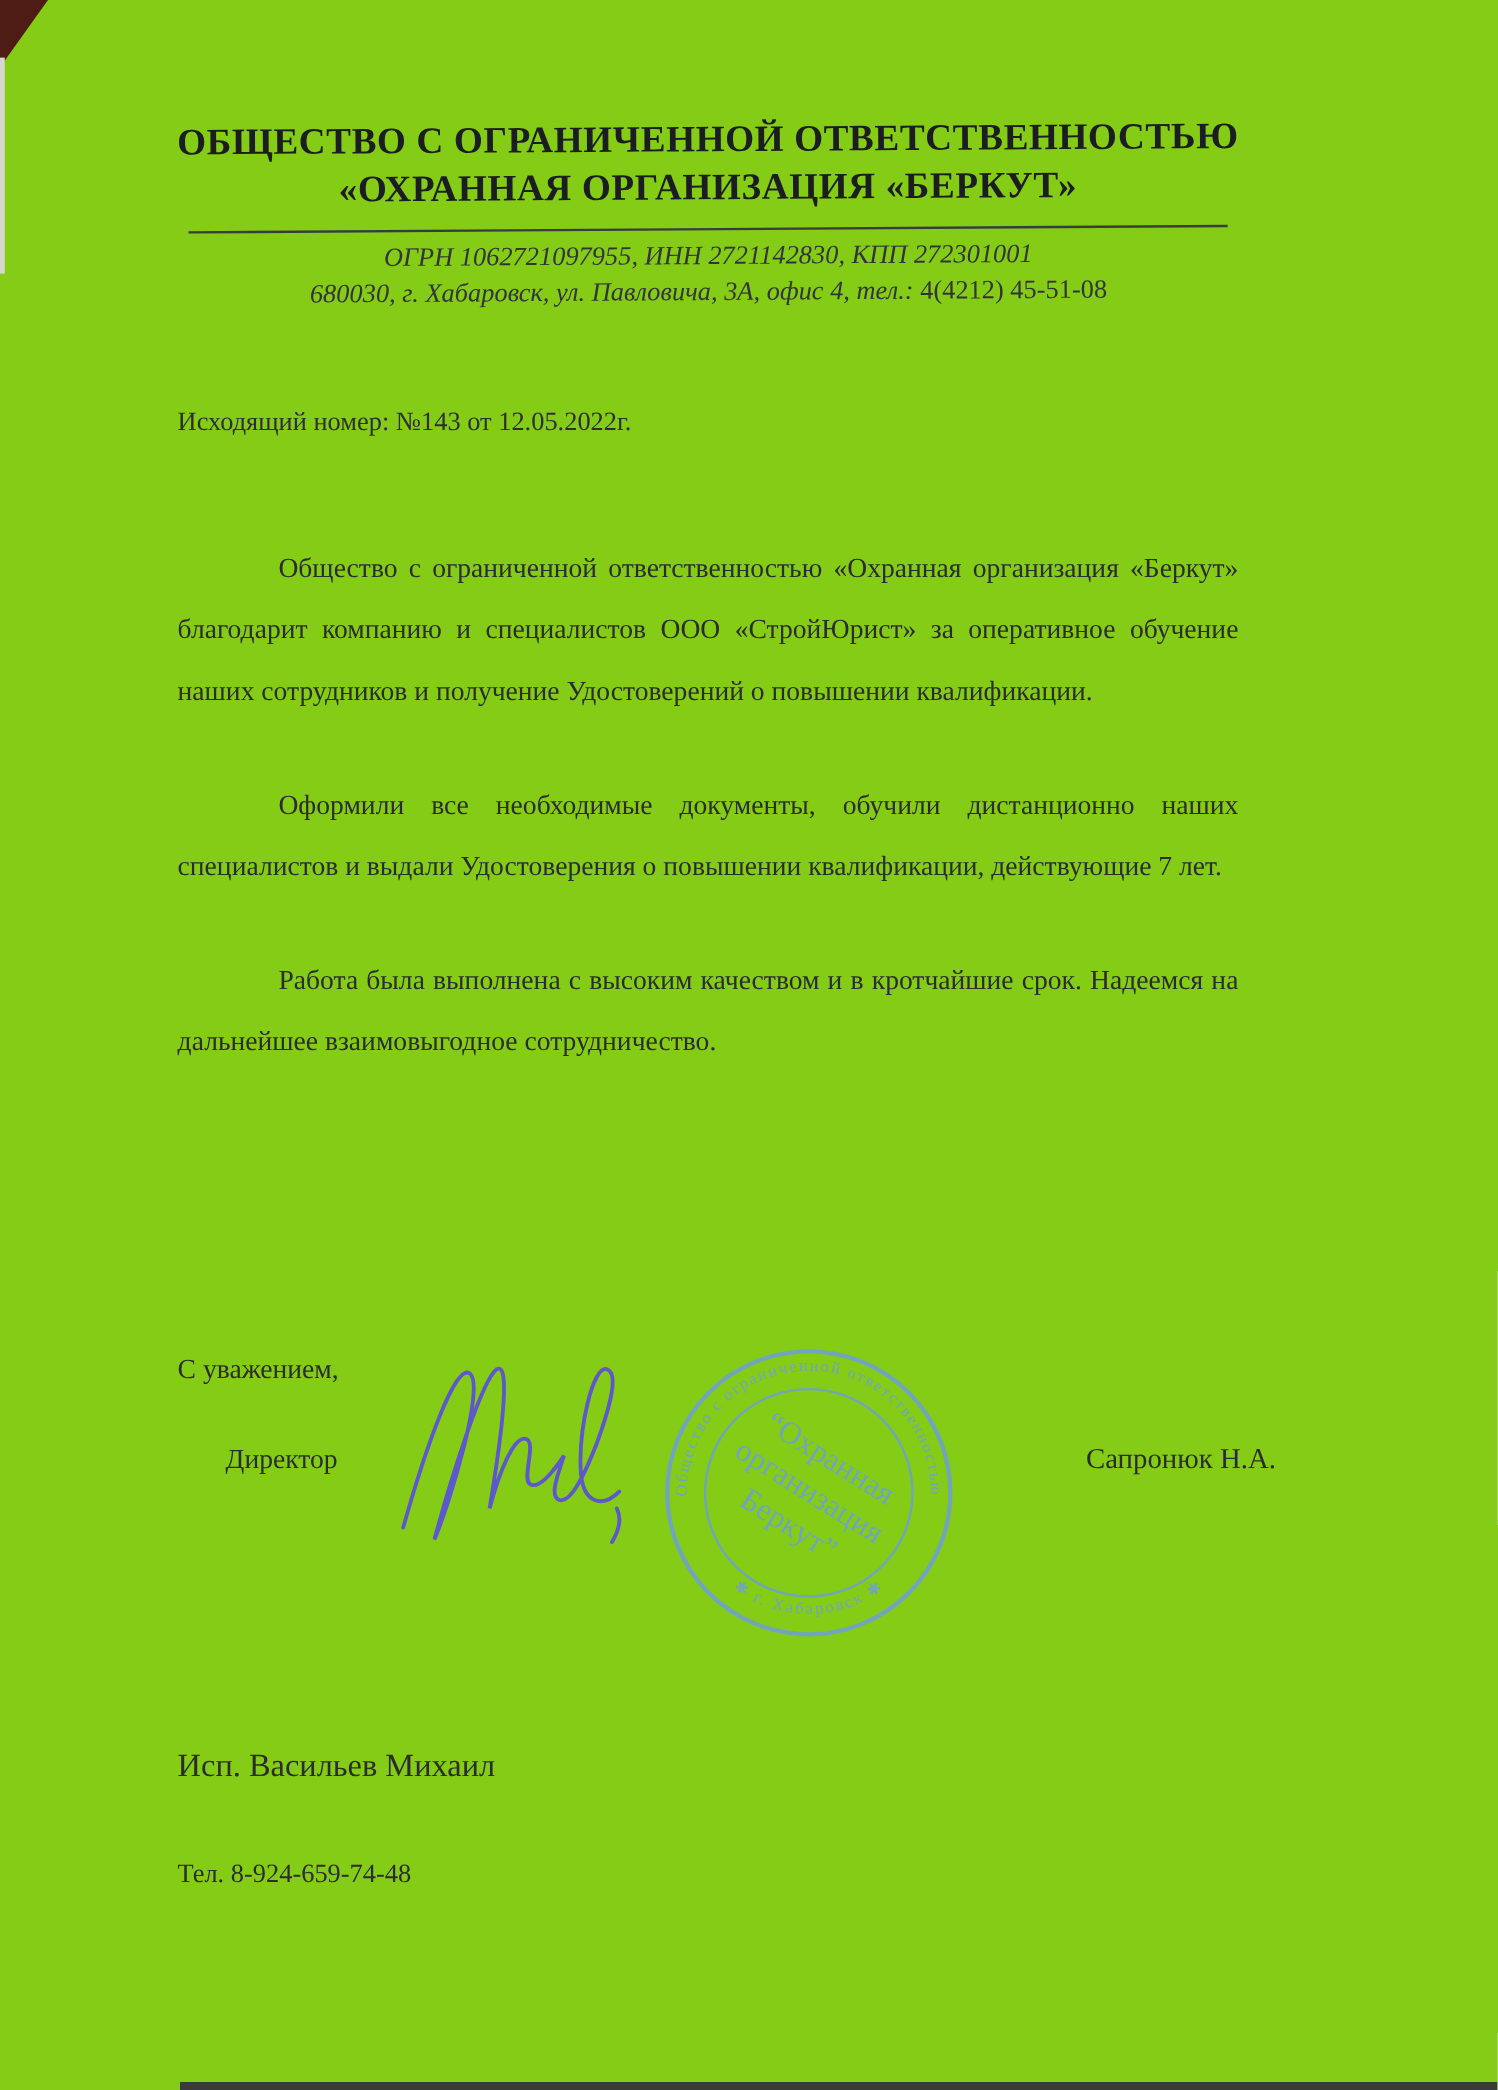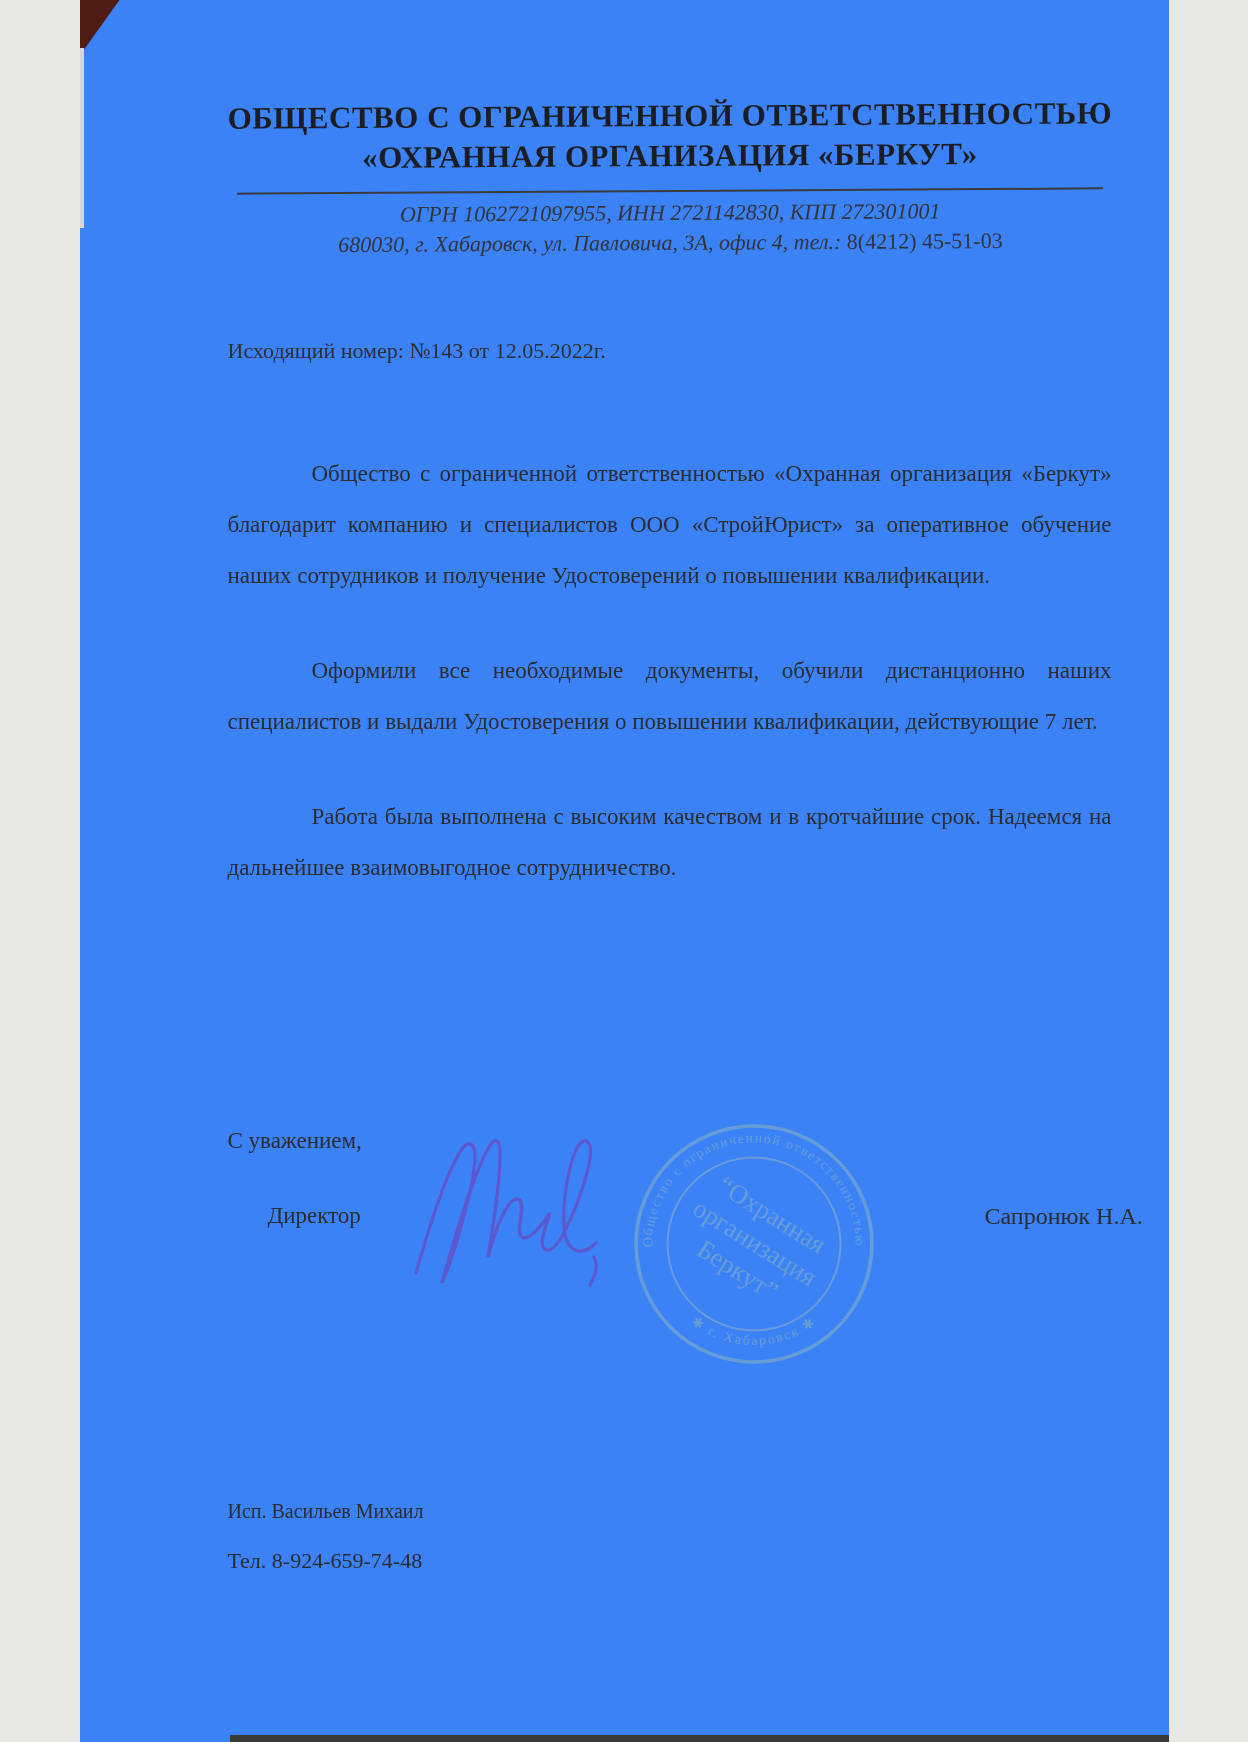--- a/index.html
+++ b/index.html
@@ -2,23 +2,23 @@
 <html><head>
 <meta charset="utf-8">
 <style>
   html,body{margin:0;padding:0;}
   body{
     background:#e8e8e4;
     font-family:"Liberation Serif","DejaVu Serif",serif;
   }
   .page{
     position:relative;
-    width:1089px;height:1742px;
+    width:1248px;height:1742px;
     margin:0 auto;
-    background:#3b82f6;
+    background:#84cc16;
     overflow:hidden;
     color:#2b2c30;
   }
   
   .corner-artifact{
     position:absolute;left:0;top:0;width:40px;height:56px;
     background:#4e1c15;
     clip-path:polygon(0 0,100% 0,0 100%);
   }
   .bottom-artifact{
@@ -80,38 +80,38 @@
     text-indent:84px;
     color:#2b2c30;
   }
   
   .salutation{position:absolute;left:148px;top:1128px;font-size:23px;}
   .position-title{position:absolute;left:148px;top:1203px;font-size:23px;margin-left:40px;}
   .signer-name{position:absolute;left:905px;top:1203px;font-size:24px;}
   .signature-svg{position:absolute;left:318px;top:1105px;width:215px;height:195px;}
   .stamp-svg{position:absolute;left:552px;top:1122px;width:244px;height:244px;opacity:0.88;}
   
-  .footer-exec{position:absolute;left:148px;top:1500px;font-size:20px;}
+  .footer-exec{position:absolute;left:148px;top:1456px;font-size:27px;}
   .footer-phone{position:absolute;left:148px;top:1548px;font-size:22px;}
 </style>
 </head>
 <body>
 
 <div class="page">
 
   <div class="corner-artifact"></div>
   <div class="left-edge-artifact"></div>
   <div class="bottom-artifact"></div>
 
   <div class="header">
     <div class="title-line">ОБЩЕСТВО С ОГРАНИЧЕННОЙ ОТВЕТСТВЕННОСТЬЮ</div>
     <div class="title-line">«ОХРАННАЯ ОРГАНИЗАЦИЯ «БЕРКУТ»</div>
     <hr class="header-rule">
     <div class="reg-line">ОГРН 1062721097955, ИНН 2721142830, КПП 272301001</div>
-    <div class="addr-line"><span>680030, г. Хабаровск, ул. Павловича, 3А, офис 4, тел.: </span><span class="upright">8(4212) 45-51-03</span></div>
+    <div class="addr-line"><span>680030, г. Хабаровск, ул. Павловича, 3А, офис 4, тел.: </span><span class="upright">4(4212) 45-51-08</span></div>
   </div>
 
   <div class="ref-line">Исходящий номер: №143 от 12.05.2022г.</div>
 
   <div class="letter-body">
     <p>Общество с ограниченной ответственностью «Охранная организация «Беркут» благодарит компанию и специалистов ООО «СтройЮрист» за оперативное обучение наших сотрудников и получение Удостоверений о повышении квалификации.</p>
     <p>Оформили все необходимые документы, обучили дистанционно наших специалистов и выдали Удостоверения о повышении квалификации, действующие 7 лет.</p>
     <p>Работа была выполнена с высоким качеством и в кротчайшие срок. Надеемся на дальнейшее взаимовыгодное сотрудничество.</p>
   </div>
 

